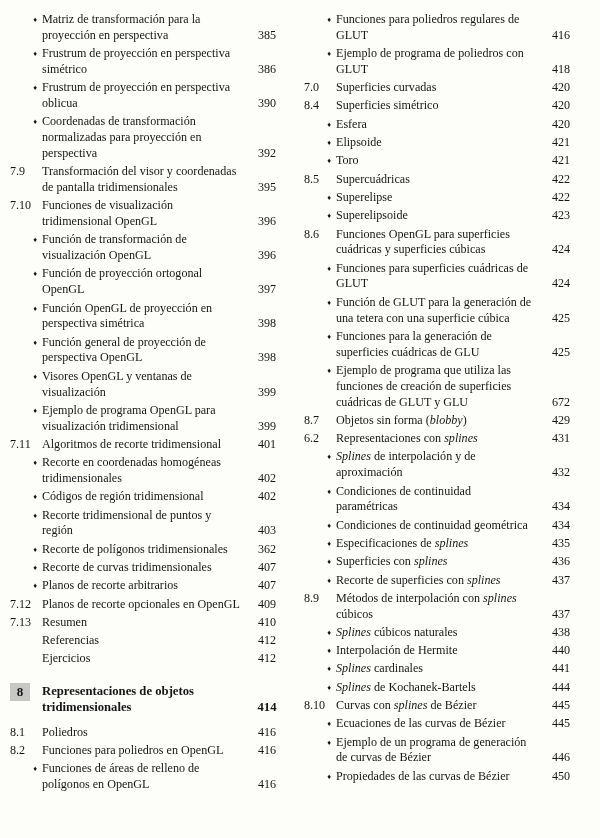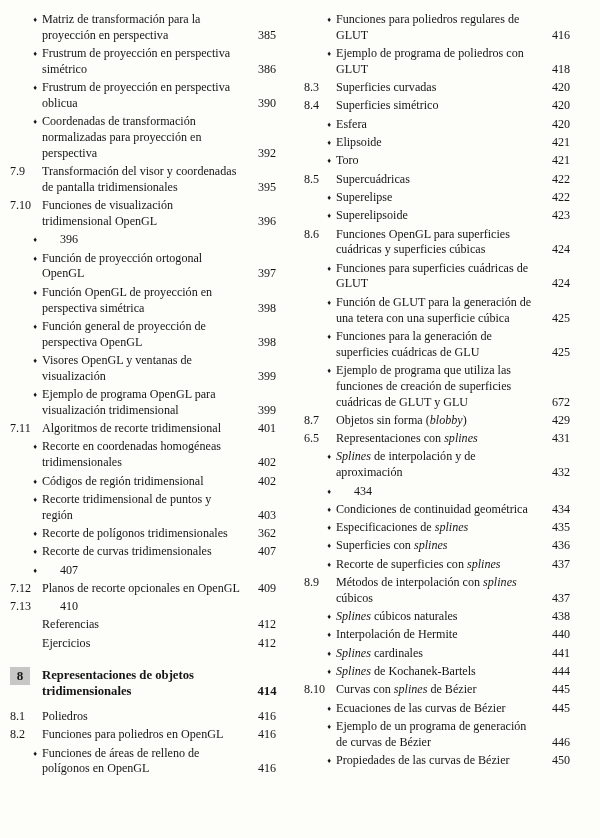--- a/index.html
+++ b/index.html
@@ -117,20 +117,21 @@
         <span class="gutter">
           <span class="num">7.10</span>
         </span>
         <span class="title"><span>Funciones de visualización tridimensional OpenGL</span></span>
         <span class="page-num">396</span>
       </div>
       <div class="entry bullet">
         <span class="gutter">
           <span class="diamond">♦</span>
         </span>
+        <span class="title"><span>Función de transformación de visualización OpenGL</span></span>
         <span class="page-num">396</span>
       </div>
       <div class="entry bullet">
         <span class="gutter">
           <span class="diamond">♦</span>
         </span>
         <span class="title"><span>Función de proyección ortogonal OpenGL</span></span>
         <span class="page-num">397</span>
       </div>
       <div class="entry bullet">
@@ -200,33 +201,35 @@
         <span class="gutter">
           <span class="diamond">♦</span>
         </span>
         <span class="title"><span>Recorte de curvas tridimensionales</span></span>
         <span class="page-num">407</span>
       </div>
       <div class="entry bullet">
         <span class="gutter">
           <span class="diamond">♦</span>
         </span>
+        <span class="title"><span>Planos de recorte arbitrarios</span></span>
         <span class="page-num">407</span>
       </div>
       <div class="entry section">
         <span class="gutter">
           <span class="num">7.12</span>
         </span>
         <span class="title"><span>Planos de recorte opcionales en OpenGL</span></span>
         <span class="page-num">409</span>
       </div>
       <div class="entry section">
         <span class="gutter">
           <span class="num">7.13</span>
         </span>
+        <span class="title"><span>Resumen</span></span>
         <span class="page-num">410</span>
       </div>
       <div class="entry plain">
         <span class="gutter"></span>
         <span class="title"><span>Referencias</span></span>
         <span class="page-num">412</span>
       </div>
       <div class="entry plain">
         <span class="gutter"></span>
         <span class="title"><span>Ejercicios</span></span>
@@ -271,21 +274,21 @@
       </div>
       <div class="entry bullet">
         <span class="gutter">
           <span class="diamond">♦</span>
         </span>
         <span class="title"><span>Ejemplo de programa de poliedros con GLUT</span></span>
         <span class="page-num">418</span>
       </div>
       <div class="entry section">
         <span class="gutter">
-          <span class="num">8.3</span>
+          <span class="num">7.0</span>
         </span>
         <span class="title"><span>Superficies curvadas</span></span>
         <span class="page-num">420</span>
       </div>
       <div class="entry section">
         <span class="gutter">
           <span class="num">8.4</span>
         </span>
         <span class="title"><span>Superficies simétrico</span></span>
         <span class="page-num">420</span>
@@ -369,36 +372,37 @@
       </div>
       <div class="entry section">
         <span class="gutter">
           <span class="num">8.7</span>
         </span>
         <span class="title"><span>Objetos sin forma (</span><i>blobby</i><span>)</span></span>
         <span class="page-num">429</span>
       </div>
       <div class="entry section">
         <span class="gutter">
-          <span class="num">6.5</span>
+          <span class="num">6.2</span>
         </span>
         <span class="title"><span>Representaciones con </span><i>splines</i></span>
         <span class="page-num">431</span>
       </div>
       <div class="entry bullet">
         <span class="gutter">
           <span class="diamond">♦</span>
         </span>
         <span class="title"><i>Splines</i><span> de interpolación y de aproximación</span></span>
         <span class="page-num">432</span>
       </div>
       <div class="entry bullet">
         <span class="gutter">
           <span class="diamond">♦</span>
         </span>
+        <span class="title"><span>Condiciones de continuidad paramétricas</span></span>
         <span class="page-num">434</span>
       </div>
       <div class="entry bullet">
         <span class="gutter">
           <span class="diamond">♦</span>
         </span>
         <span class="title"><span>Condiciones de continuidad geométrica</span></span>
         <span class="page-num">434</span>
       </div>
       <div class="entry bullet">

